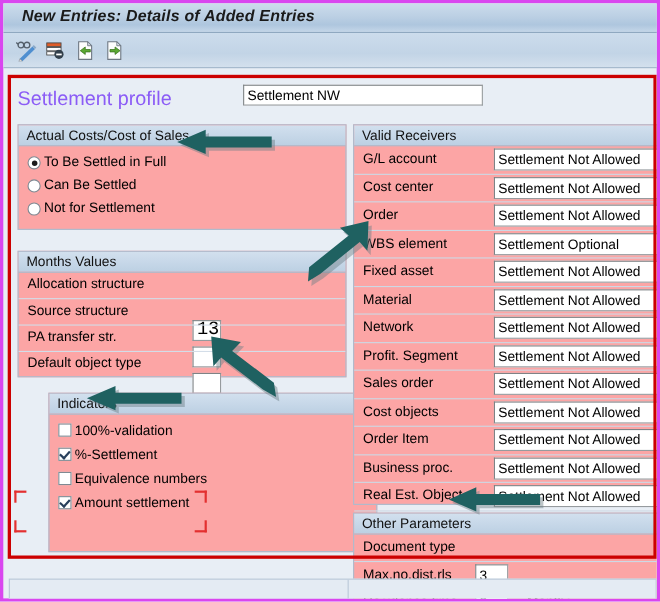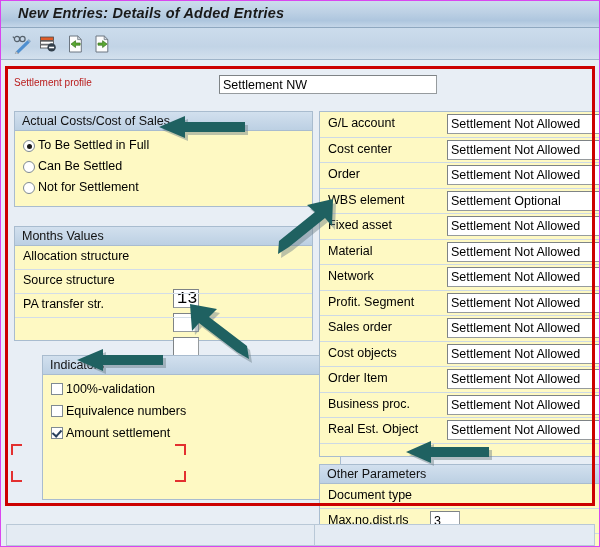--- a/index.html
+++ b/index.html
@@ -12,21 +12,21 @@
     font-size: 12px;
     color: #000000;
   }
 
   #app {
     position: relative;
     width: 600px;
     height: 547px;
     overflow: hidden;
     background: #e8eef5;
-    border: 1px solid #d946ef;
+    border: 3px solid #d946ef;
     box-sizing: border-box;
   }
 
   
   .titlebar {
     position: absolute;
     left: 0; top: 0;
     width: 600px; height: 27px;
     background: linear-gradient(to bottom, #ccdcec 0%, #bcd0e4 45%, #aec6de 75%, #c4d6e8 100%);
     border-bottom: 1px solid #8fa8c0;
@@ -79,22 +79,22 @@
     box-sizing: border-box;
   }
 
   
   .profile-row {
     position: absolute;
     left: 8px; top: 8px;
     height: 20px;
   }
   .lbl {
-    font-size: 10px;
-    color: #b91c1c;
+    font-size: 18px;
+    color: #8b5cf6;
     white-space: nowrap;
   }
   .profile-row .lbl {
     position: absolute;
     left: 0; top: 2px;
   }
   .fld {
     background: #ffffff;
     border: 1px solid #969b9e;
     border-top-color: #7e8386;
@@ -120,21 +120,21 @@
   }
   .profile-name {
     position: absolute;
     left: 205px; top: 0;
     width: 218px;
   }
 
   
   .panel {
     position: absolute;
-    background: #fef9c3;
+    background: #fca5a5;
     border: 1px solid #a9bccf;
     box-sizing: border-box;
   }
   .panel-head {
     height: 19px;
     background: linear-gradient(to bottom, #d2e0ee 0%, #c6d7e8 55%, #bcd0e3 100%);
     border-bottom: 1px solid #a9bccf;
     box-sizing: border-box;
     position: relative;
   }
@@ -389,46 +389,54 @@
         </div>
         <div class="kv">
           <span class="k">Source structure</span>
           <span class="fld mono v" style="left:158px; width:26px;"></span>
         </div>
         <div class="kv">
           <span class="k">PA transfer str.</span>
           <span class="fld mono v" style="left:158px; width:26px;"></span>
         </div>
         <div class="kv">
+          <span class="k">Default object type</span>
           <span class="fld mono v" style="left:158px; width:30px;">WBS</span>
         </div>
       </div>
     </div>
 
     <div class="panel" style="left:8px; top:288px; width:299px; height:145px;margin-left:28px;">
       <div class="panel-head">
         <span>Indicators</span>
       </div>
       <div class="panel-body" style="padding-top:4px;">
         <div class="row-check">
           <span class="cbox"></span>
           <span class="cl">100%-validation</span>
         </div>
         <div class="row-check">
+          <span class="cbox on"></span>
+          <span class="cl">%-Settlement</span>
+        </div>
+        <div class="row-check">
           <span class="cbox"></span>
           <span class="cl">Equivalence numbers</span>
         </div>
         <div class="row-check">
           <span class="cbox on"></span>
           <span class="cl">Amount settlement</span>
         </div>
       </div>
     </div>
 
     <div class="panel" style="left:313px; top:44px; width:281px; height:346px;">
+      <div class="panel-head">
+        <span>Valid Receivers</span>
+      </div>
       <div class="panel-body">
 
         <div class="vr-row">
           <span class="k">G/L account</span>
           <span class="fld v">Settlement Not Allowed</span>
         </div>
         <div class="vr-row">
           <span class="k">Cost center</span>
           <span class="fld v">Settlement Not Allowed</span>
         </div>

